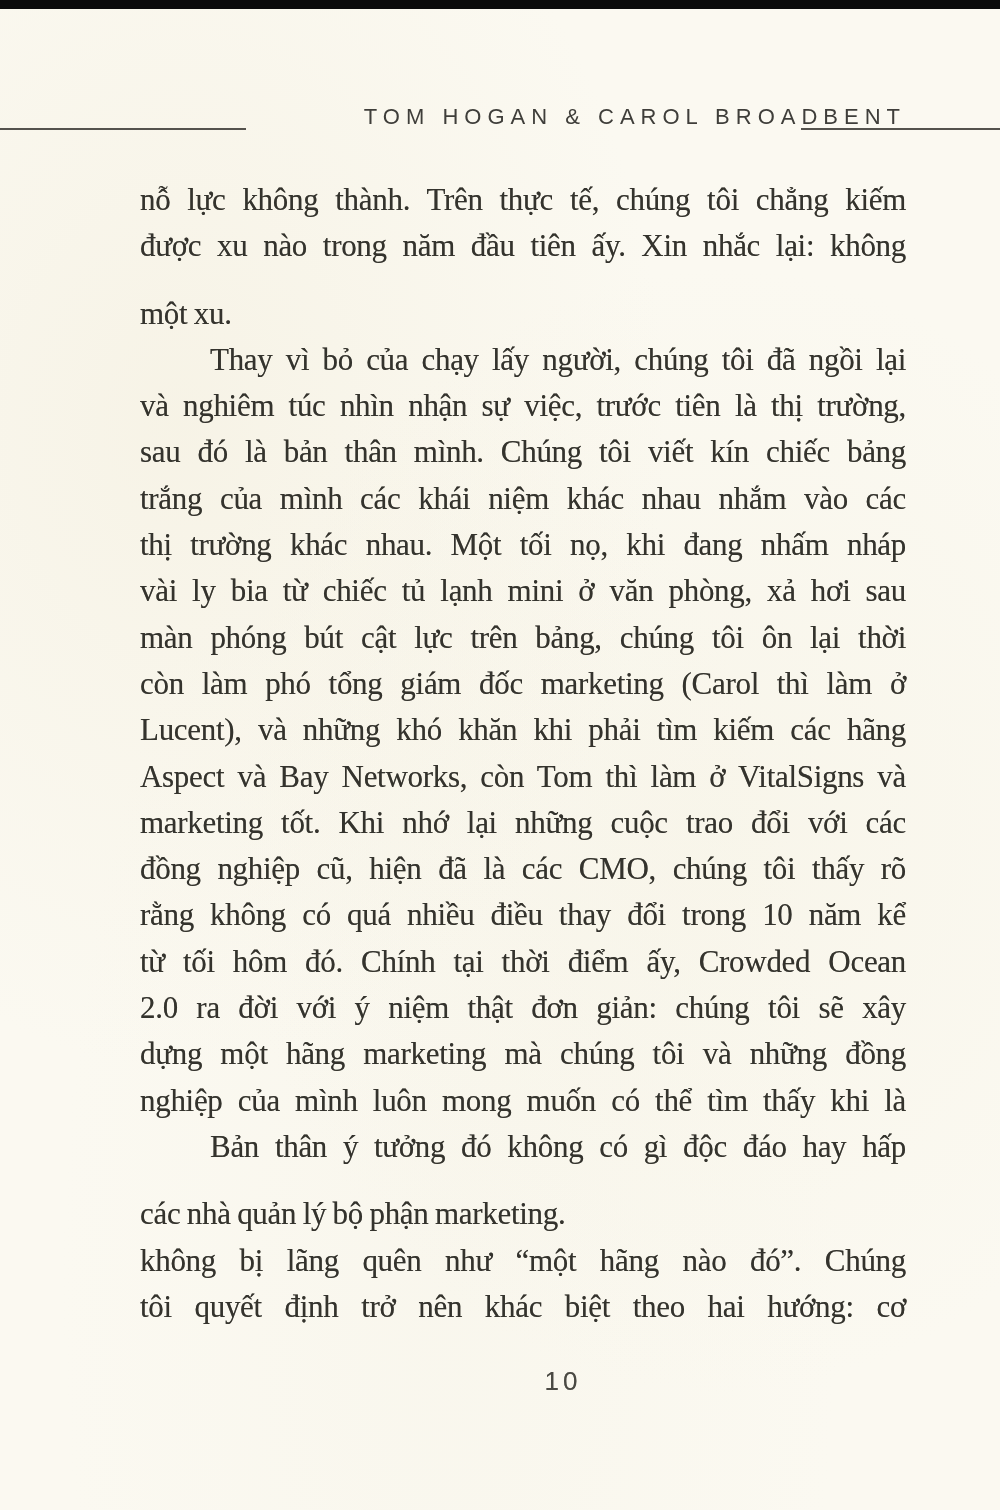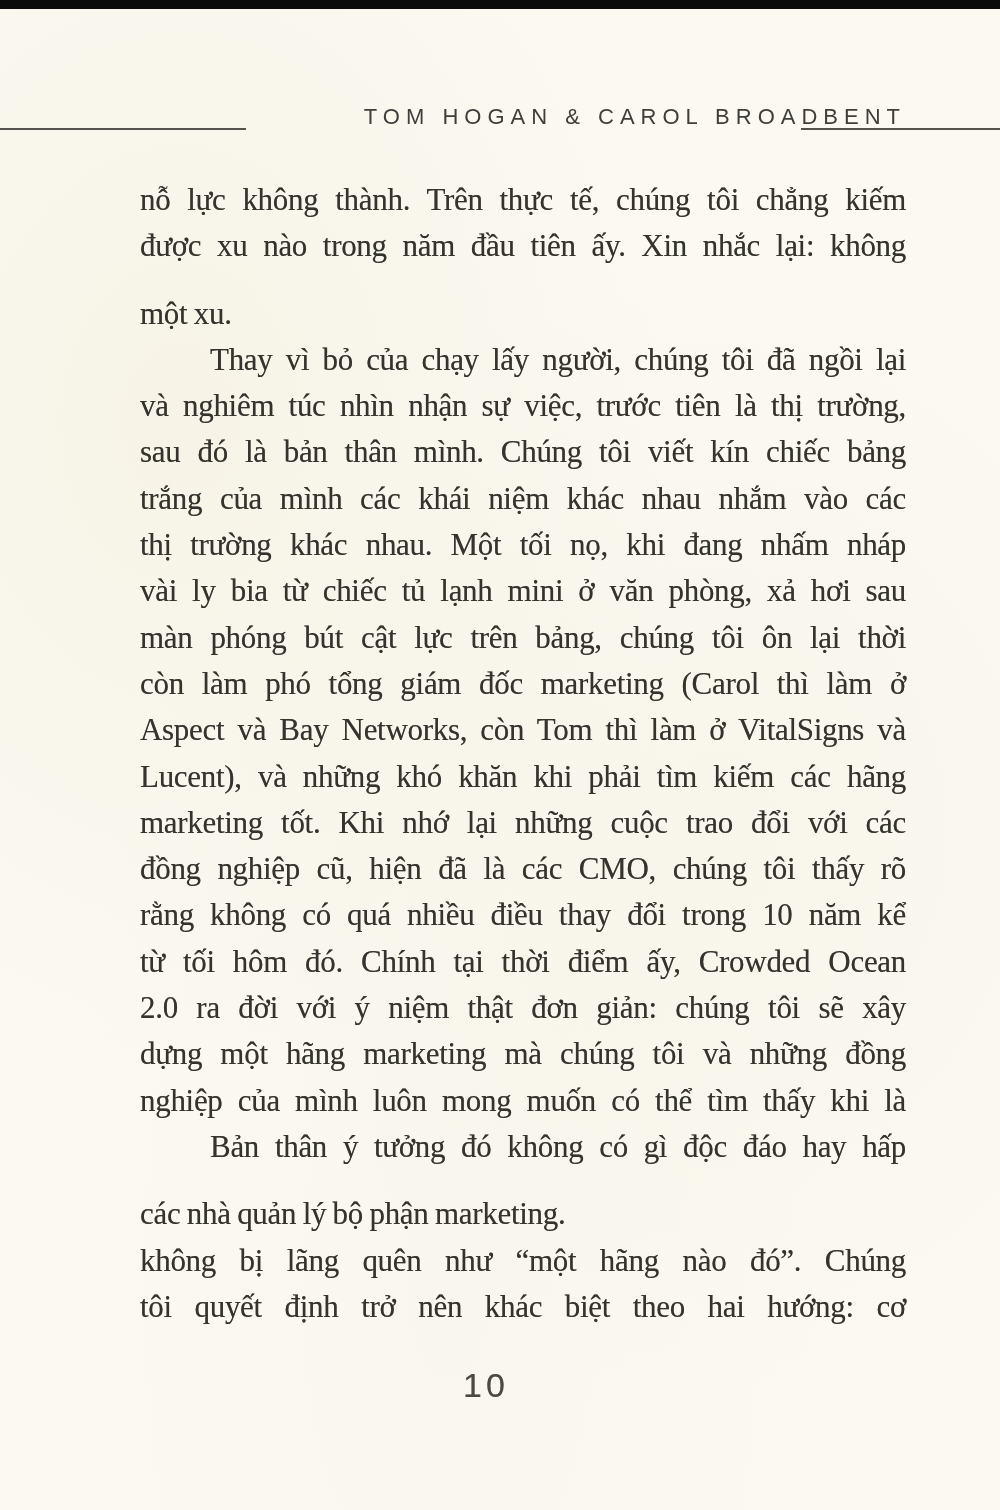--- a/index.html
+++ b/index.html
@@ -77,23 +77,23 @@
     margin-top: 21px;
   }
   .tline.indent {
     padding-left: 70px;
   }
   .page-number {
     position: absolute;
     top: 1366px;
     left: 463px;
     width: 200px;
-    text-align: left;
+    text-align: center;
     font-family: "Liberation Sans", sans-serif;
-    font-size: 34px;
+    font-size: 26px;
     letter-spacing: 4px;
     color: #4a4943;
     text-shadow: 0 0 0.6px rgba(74,73,67,0.5);
   }
 </style>
 </head>
 <body>
 
 <div class="page">
   <div class="top-bar"></div>
@@ -109,22 +109,22 @@
       <div class="tline">được xu nào trong năm đầu tiên ấy. Xin nhắc lại: không</div>
       <div class="tline no-stretch">một xu.</div>
       <div class="tline indent">Thay vì bỏ của chạy lấy người, chúng tôi đã ngồi lại</div>
       <div class="tline">và nghiêm túc nhìn nhận sự việc, trước tiên là thị trường,</div>
       <div class="tline">sau đó là bản thân mình. Chúng tôi viết kín chiếc bảng</div>
       <div class="tline">trắng của mình các khái niệm khác nhau nhắm vào các</div>
       <div class="tline">thị trường khác nhau. Một tối nọ, khi đang nhấm nháp</div>
       <div class="tline">vài ly bia từ chiếc tủ lạnh mini ở văn phòng, xả hơi sau</div>
       <div class="tline">màn phóng bút cật lực trên bảng, chúng tôi ôn lại thời</div>
       <div class="tline">còn làm phó tổng giám đốc marketing (Carol thì làm ở</div>
+      <div class="tline">Lucent), và những khó khăn khi phải tìm kiếm các hãng</div>
       <div class="tline">Aspect và Bay Networks, còn Tom thì làm ở VitalSigns và</div>
-      <div class="tline">Lucent), và những khó khăn khi phải tìm kiếm các hãng</div>
       <div class="tline">marketing tốt. Khi nhớ lại những cuộc trao đổi với các</div>
       <div class="tline">đồng nghiệp cũ, hiện đã là các CMO, chúng tôi thấy rõ</div>
       <div class="tline">rằng không có quá nhiều điều thay đổi trong 10 năm kể</div>
       <div class="tline">từ tối hôm đó. Chính tại thời điểm ấy, Crowded Ocean</div>
       <div class="tline">2.0 ra đời với ý niệm thật đơn giản: chúng tôi sẽ xây</div>
       <div class="tline">dựng một hãng marketing mà chúng tôi và những đồng</div>
       <div class="tline">nghiệp của mình luôn mong muốn có thể tìm thấy khi là</div>
       <div class="tline indent">Bản thân ý tưởng đó không có gì độc đáo hay hấp</div>
       <div class="tline no-stretch">các nhà quản lý bộ phận marketing.</div>
       <div class="tline">không bị lãng quên như “một hãng nào đó”. Chúng</div>

